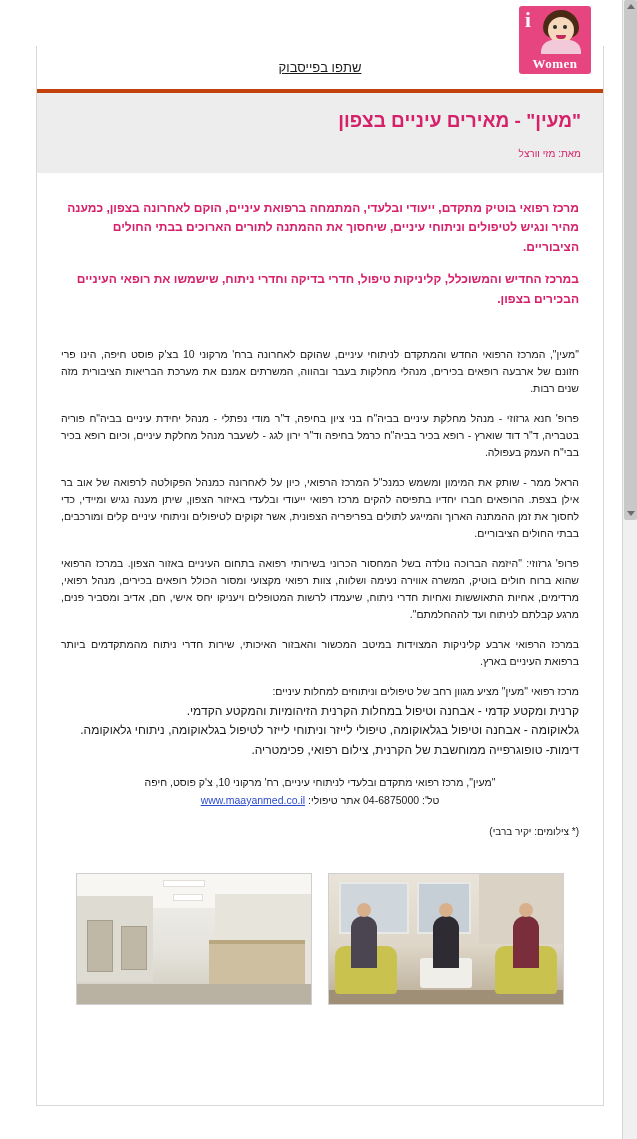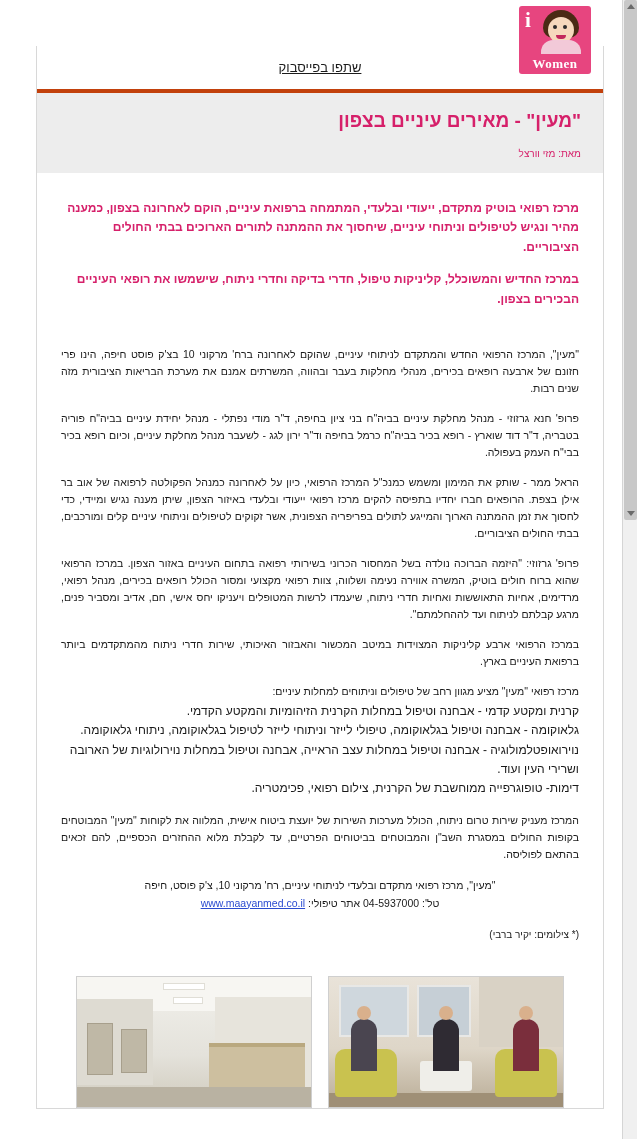--- a/index.html
+++ b/index.html
@@ -372,31 +372,29 @@
       <p class="para">"מעין", המרכז הרפואי החדש והמתקדם לניתוחי עיניים, שהוקם לאחרונה ברח' מרקוני 10 בצ'ק פוסט חיפה, הינו פרי חזונם של ארבעה רופאים בכירים, מנהלי מחלקות בעבר ובהווה, המשרתים אמנם את מערכת הבריאות הציבורית מזה שנים רבות.</p>
       <p class="para">פרופ' חנא גרזוזי - מנהל מחלקת עיניים בביה"ח בני ציון בחיפה, ד"ר מודי נפתלי - מנהל יחידת עיניים בביה"ח פוריה בטבריה, ד"ר דוד שוארץ - רופא בכיר בביה"ח כרמל בחיפה וד"ר ירון לגג - לשעבר מנהל מחלקת עיניים, וכיום רופא בכיר בבי"ח העמק בעפולה.</p>
       <p class="para">הראל ממר - שותק את המימון ומשמש כמנכ"ל המרכז הרפואי, כיון על לאחרונה כמנהל הפקולטה לרפואה של אוב בר אילן בצפת. הרופאים חברו יחדיו בתפיסה להקים מרכז רפואי ייעודי ובלעדי באיזור הצפון, שיתן מענה נגיש ומיידי, כדי לחסוך את זמן ההמתנה הארוך והמייגע לתולים בפריפריה הצפונית, אשר זקוקים לטיפולים וניתוחי עיניים קלים ומורכבים, בבתי החולים הציבוריים.</p>
       <p class="para">פרופ' גרזוזי: "היזמה הברוכה נולדה בשל המחסור הכרוני בשירותי רפואה בתחום העיניים באזור הצפון. במרכז הרפואי שהוא ברוח חולים בוטיק, המשרה אווירה נעימה ושלווה, צוות רפואי מקצועי ומסור הכולל רופאים בכירים, מנהל רפואי, מרדימים, אחיות התאוששות ואחיות חדרי ניתוח, שיעמדו לרשות המטופלים ויעניקו יחס אישי, חם, אדיב ומסביר פנים, מרגע קבלתם לניתוח ועד לההחלמתם".</p>
       <p class="para">במרכז הרפואי ארבע קליניקות המצוידות במיטב המכשור והאבזור האיכותי, שירות חדרי ניתוח מהמתקדמים ביותר ברפואת העיניים בארץ.</p>
       <p class="para tight">מרכז רפואי "מעין" מציע מגוון רחב של טיפולים וניתוחים למחלות עיניים:</p>
 
       <ul class="plain">
         <li>קרנית ומקטע קדמי - אבחנה וטיפול במחלות הקרנית הזיהומיות והמקטע הקדמי.</li>
         <li>גלאוקומה - אבחנה וטיפול בגלאוקומה, טיפולי לייזר וניתוחי לייזר לטיפול בגלאוקומה, ניתוחי גלאוקומה.</li>
-        <li>נוירואופטלמולוגיה - אבחנה וטיפול במחלות עצב הראייה, אבחנה וטיפול במחלות נוירולוגיות של הארובה ושרירי העין ועוד.</li>
         <li>דימות- טופוגרפייה ממוחשבת של הקרנית, צילום רפואי, פכימטריה.</li>
       </ul>
 
-      <p class="para">המרכז מעניק שירות טרום ניתוח, הכולל מערכות השירות של יועצת ביטוח אישית, המלווה את לקוחות "מעין" המבוטחים בקופות החולים במסגרת השב"ן והמבוטחים בביטוחים הפרטיים, עד לקבלת מלוא ההחזרים הכספיים, להם זכאים בהתאם לפוליסה.</p>
 
       <div class="contact-block">
         <div>"מעין", מרכז רפואי מתקדם ובלעדי לניתוחי עיניים, רח' מרקוני 10, צ'ק פוסט, חיפה</div>
         <div>
           <span>טל':</span>
-          <span class="stamp-val">04-5937000</span>
+          <span class="stamp-val">04-6875000</span>
           <span>אתר טיפולי:</span>
           <a href="#">www.maayanmed.co.il</a>
         </div>
       </div>
 
       <div class="credit">(* צילומים: יקיר ברבי)</div>
     </div>
 
     <div class="photos">
       <div class="photo ph-lounge">

